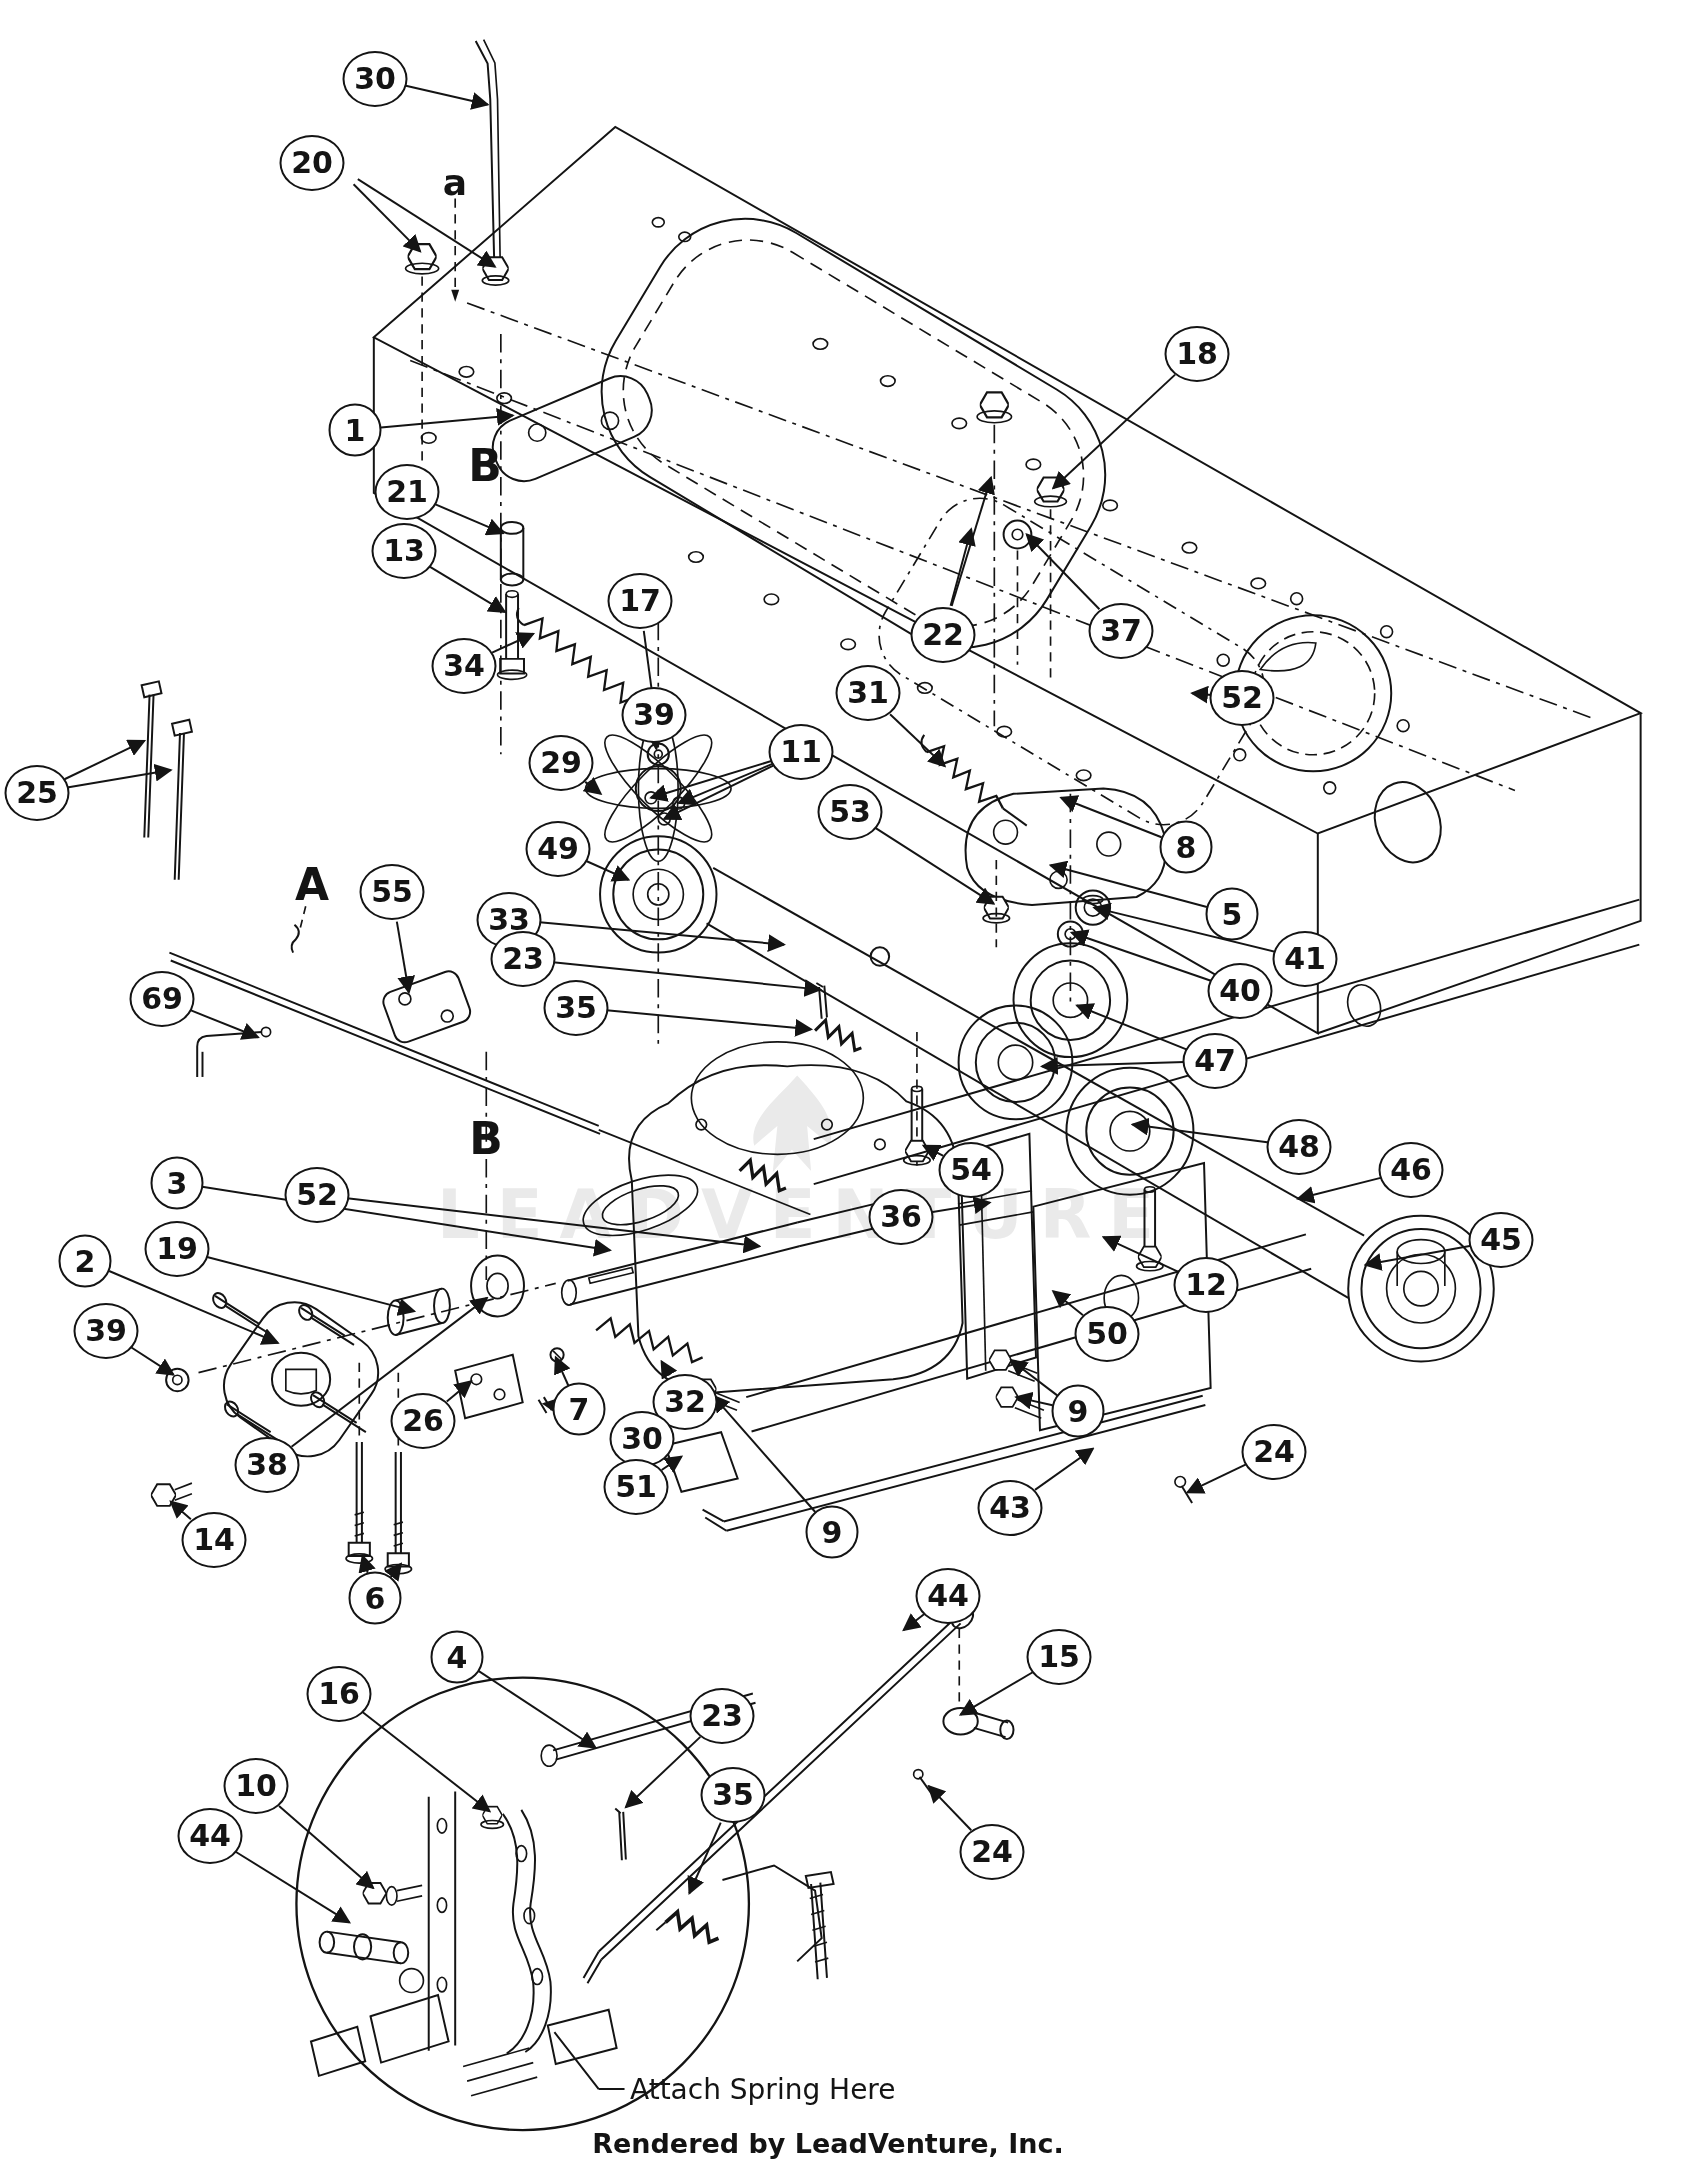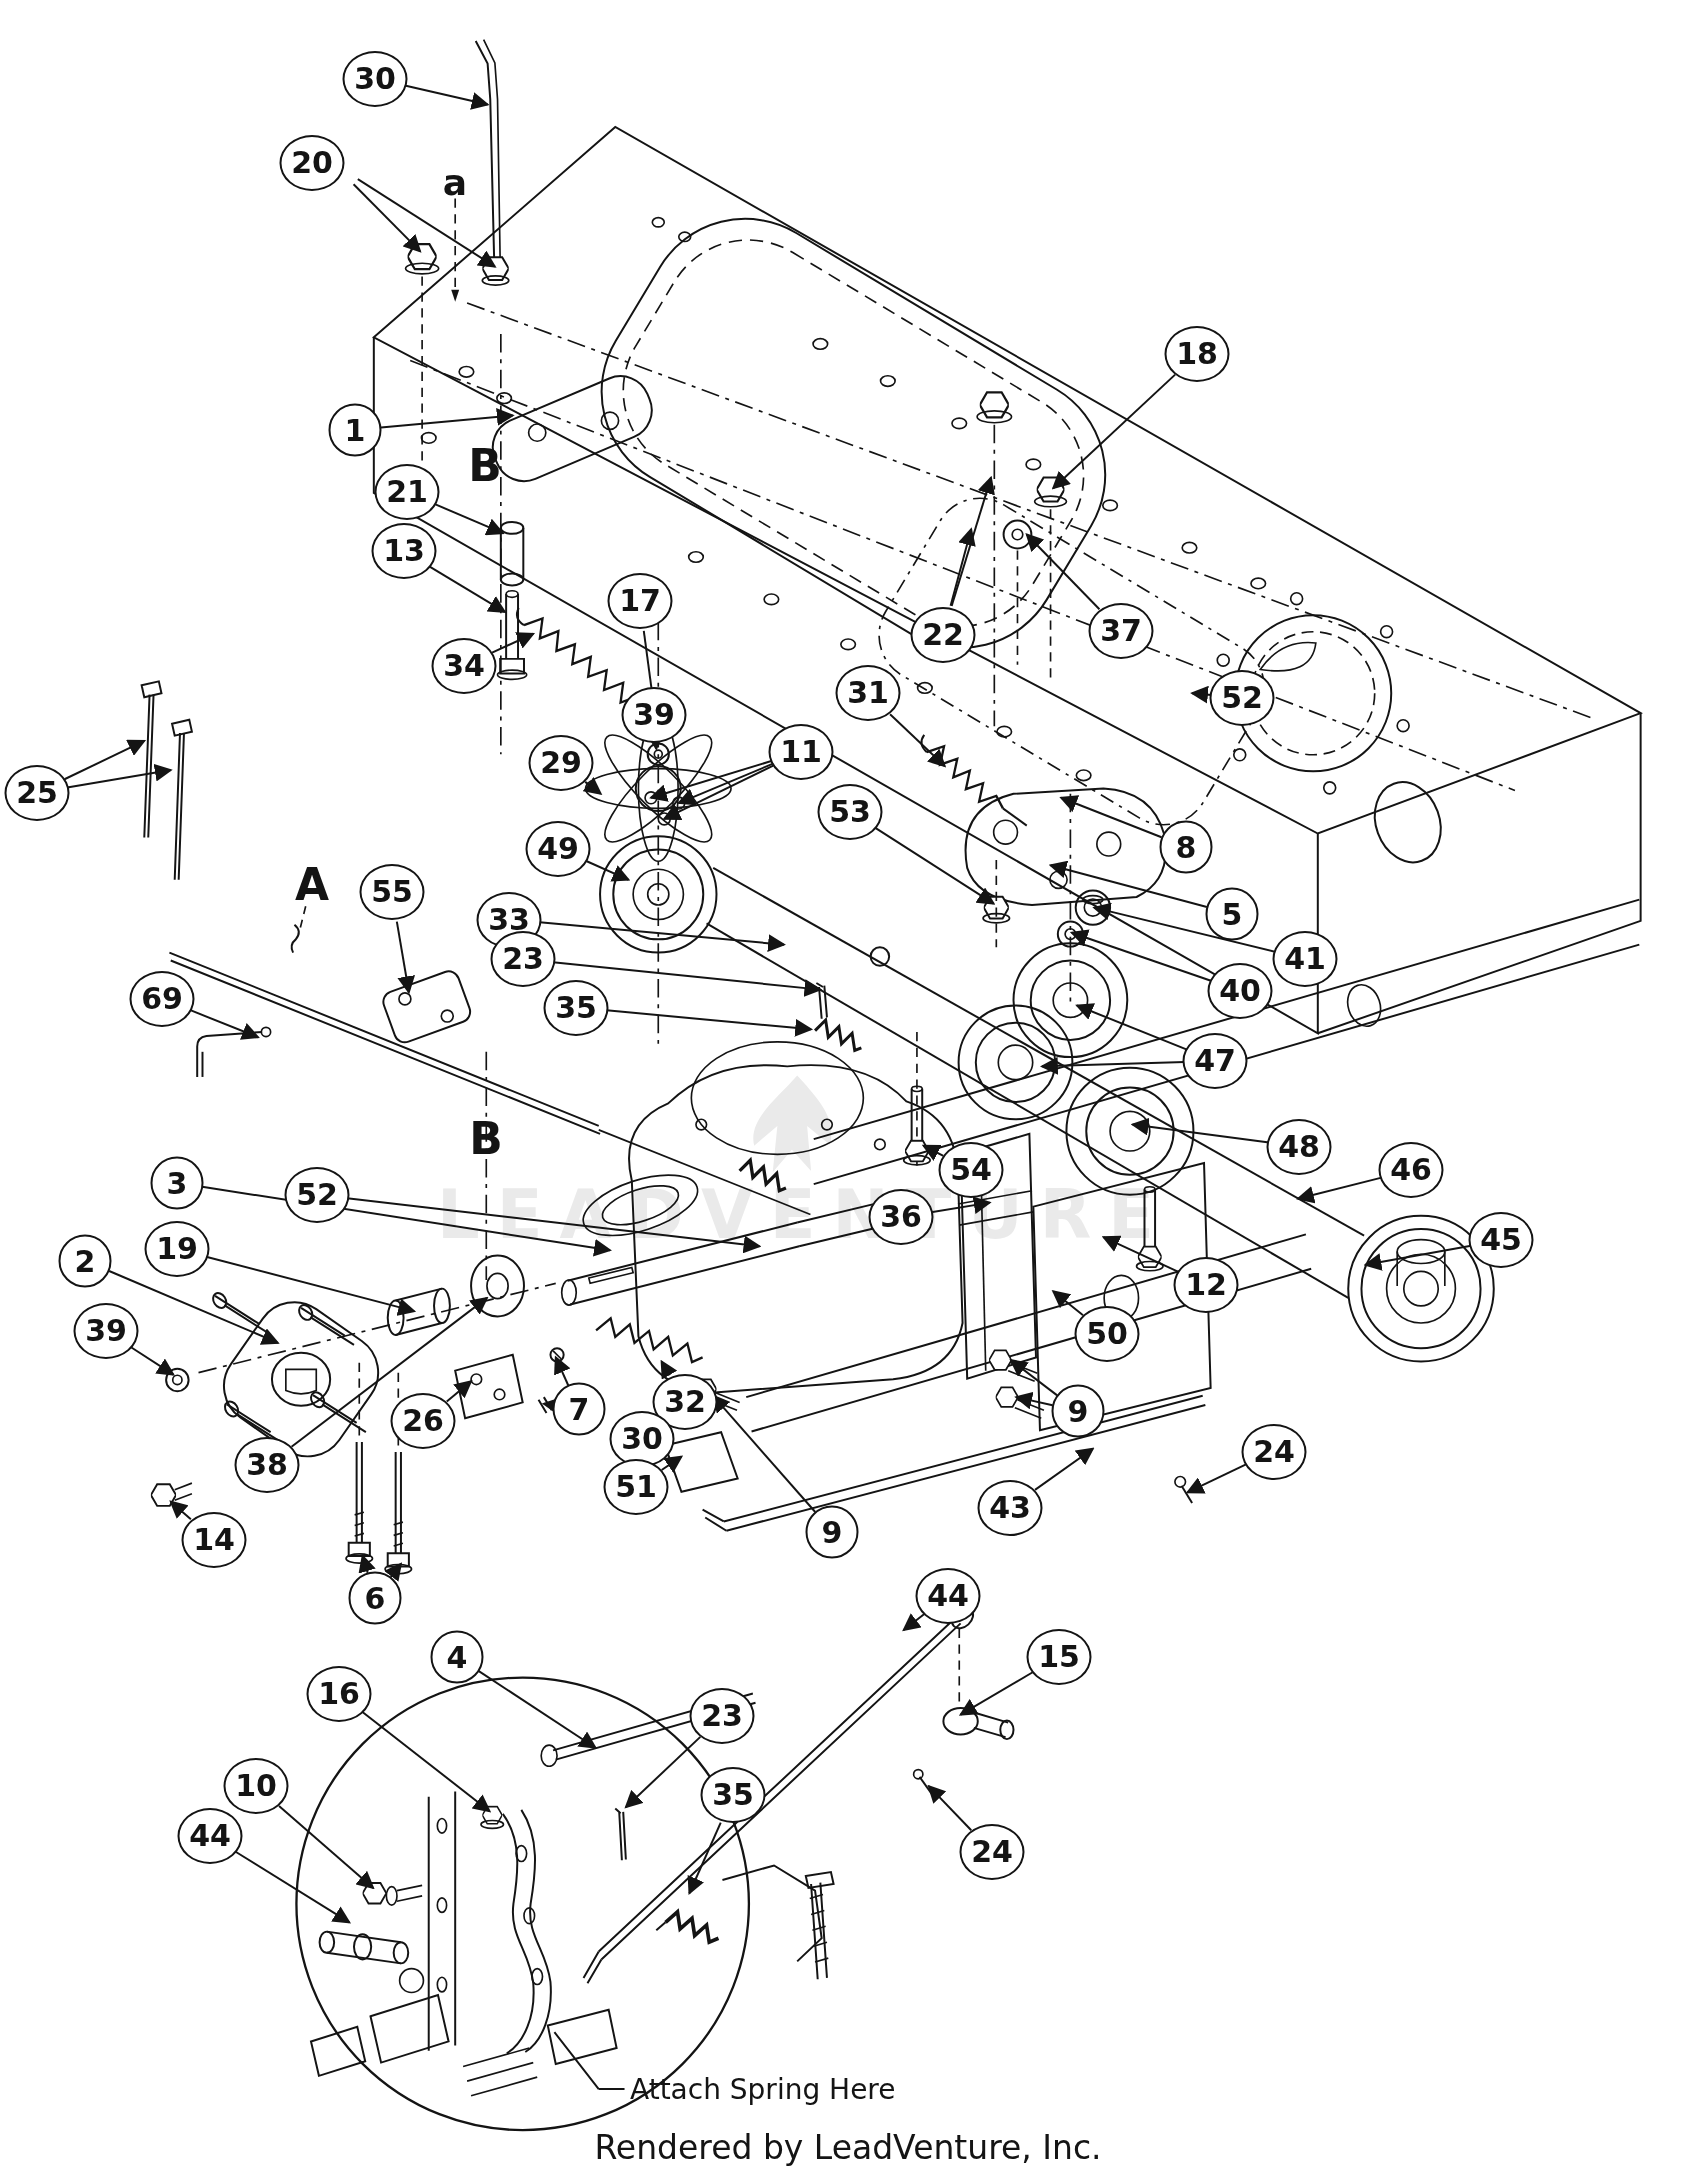--- a/index.html
+++ b/index.html
@@ -9,21 +9,21 @@
           letter-spacing:17px;white-space:nowrap;user-select:none;}
   #art{position:absolute;left:0;top:0;z-index:1;}
   .balloon{position:absolute;display:flex;align-items:center;justify-content:center;z-index:3;
           background:#ffffff;border:2.6px solid #141414;border-radius:50%;
           font-size:30px;font-weight:600;line-height:1;transform:translate(-50%,-50%);}
   .balloon.d1{width:49px;height:49px;}
   .balloon.d2{width:61px;height:52px;}
   .datum{position:absolute;z-index:3;font-weight:bold;transform:translate(-50%,-50%);line-height:1;}
   .note{position:absolute;z-index:3;white-space:nowrap;}
   #attach-note{left:630px;top:2073px;font-size:28px;}
-  #footer-note{left:848px;top:2128px;font-size:33px;transform:translateX(-50%);}
+  #footer-note{left:828px;top:2128px;font-size:27px;transform:translateX(-50%);font-weight:bold;}
 </style>
 </head>
 <body>
 
 <div id="canvas">
 
   <div id="watermark-text" style="color: rgb(234, 234, 234);">LEADVENTURE</div>
 
   <svg id="art" width="1687" height="2183" viewBox="0 0 2550 3300">
     <defs>

